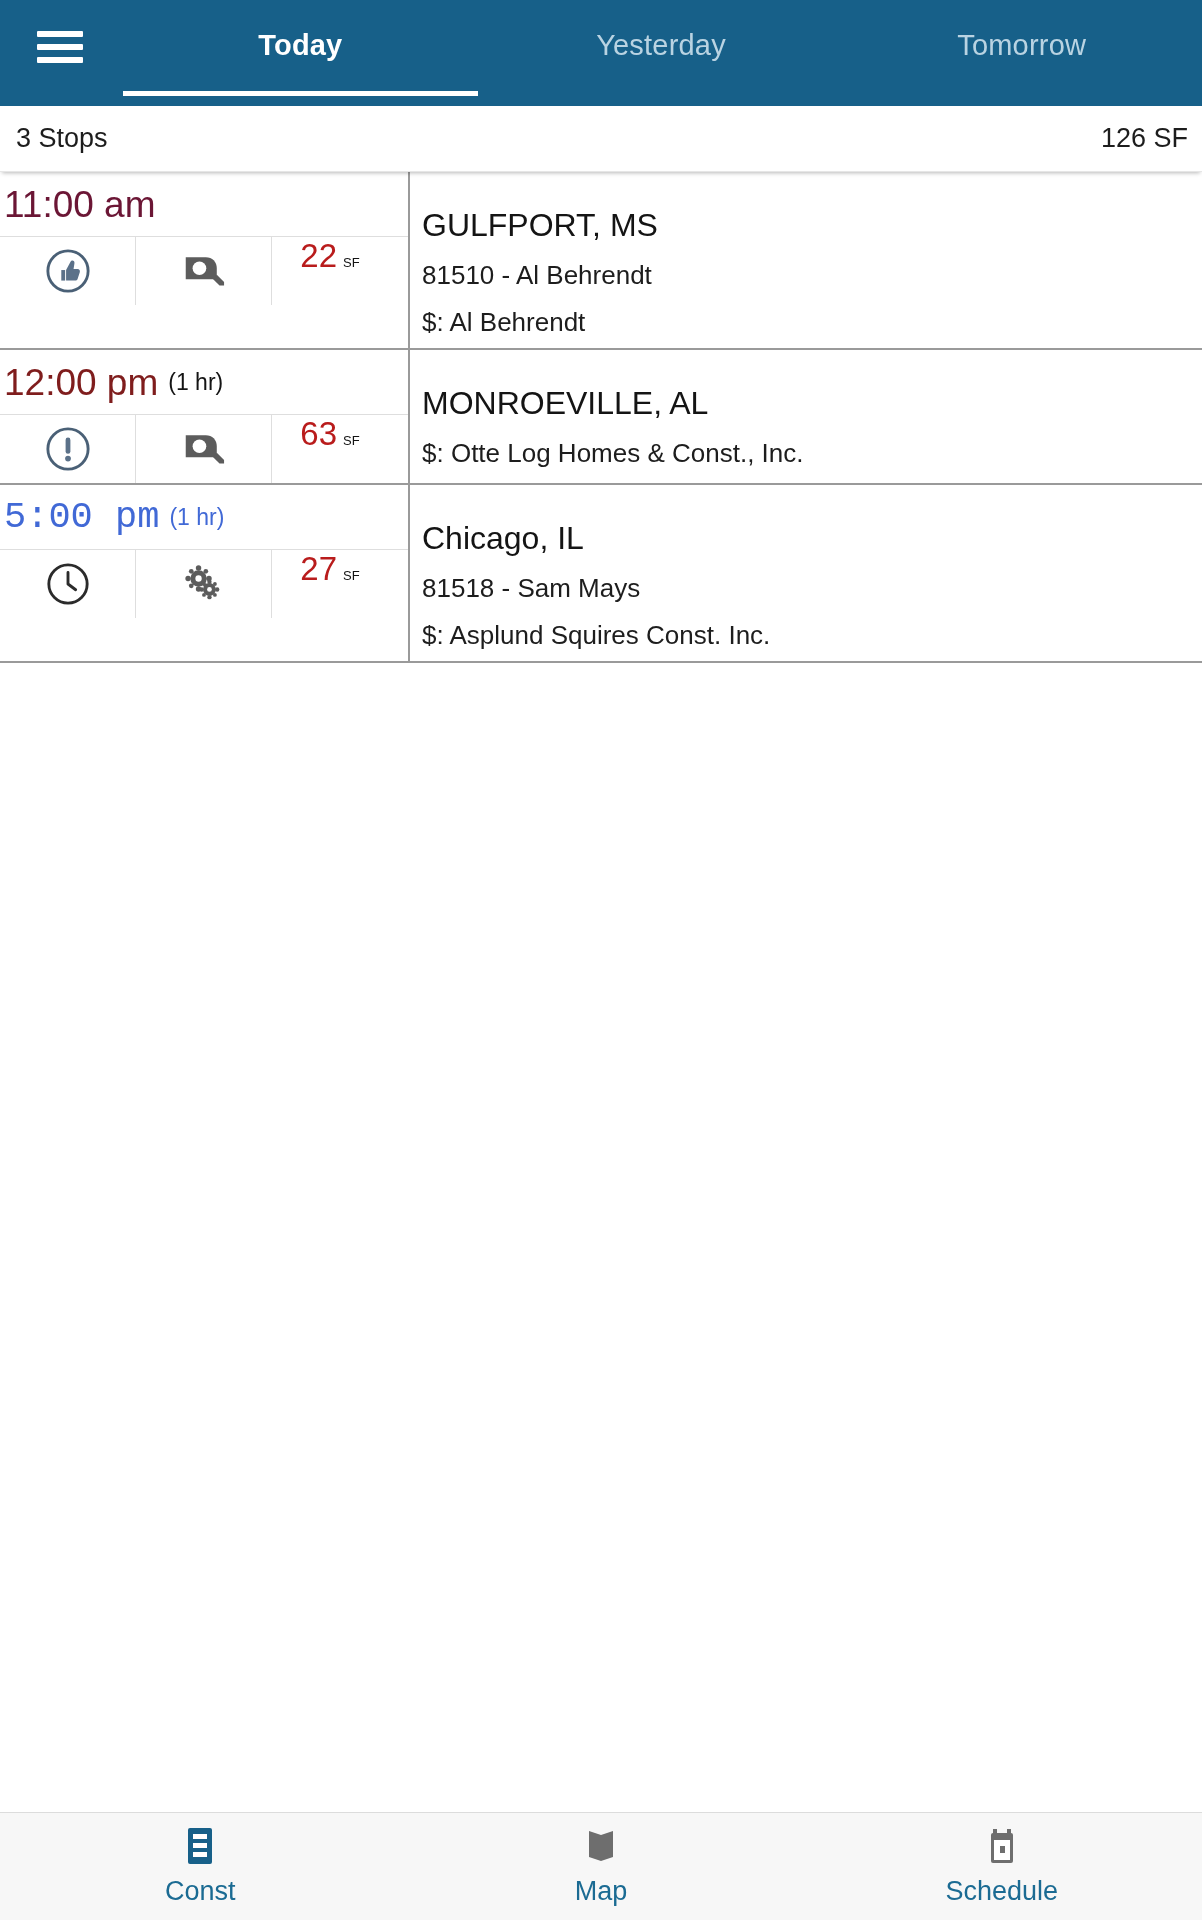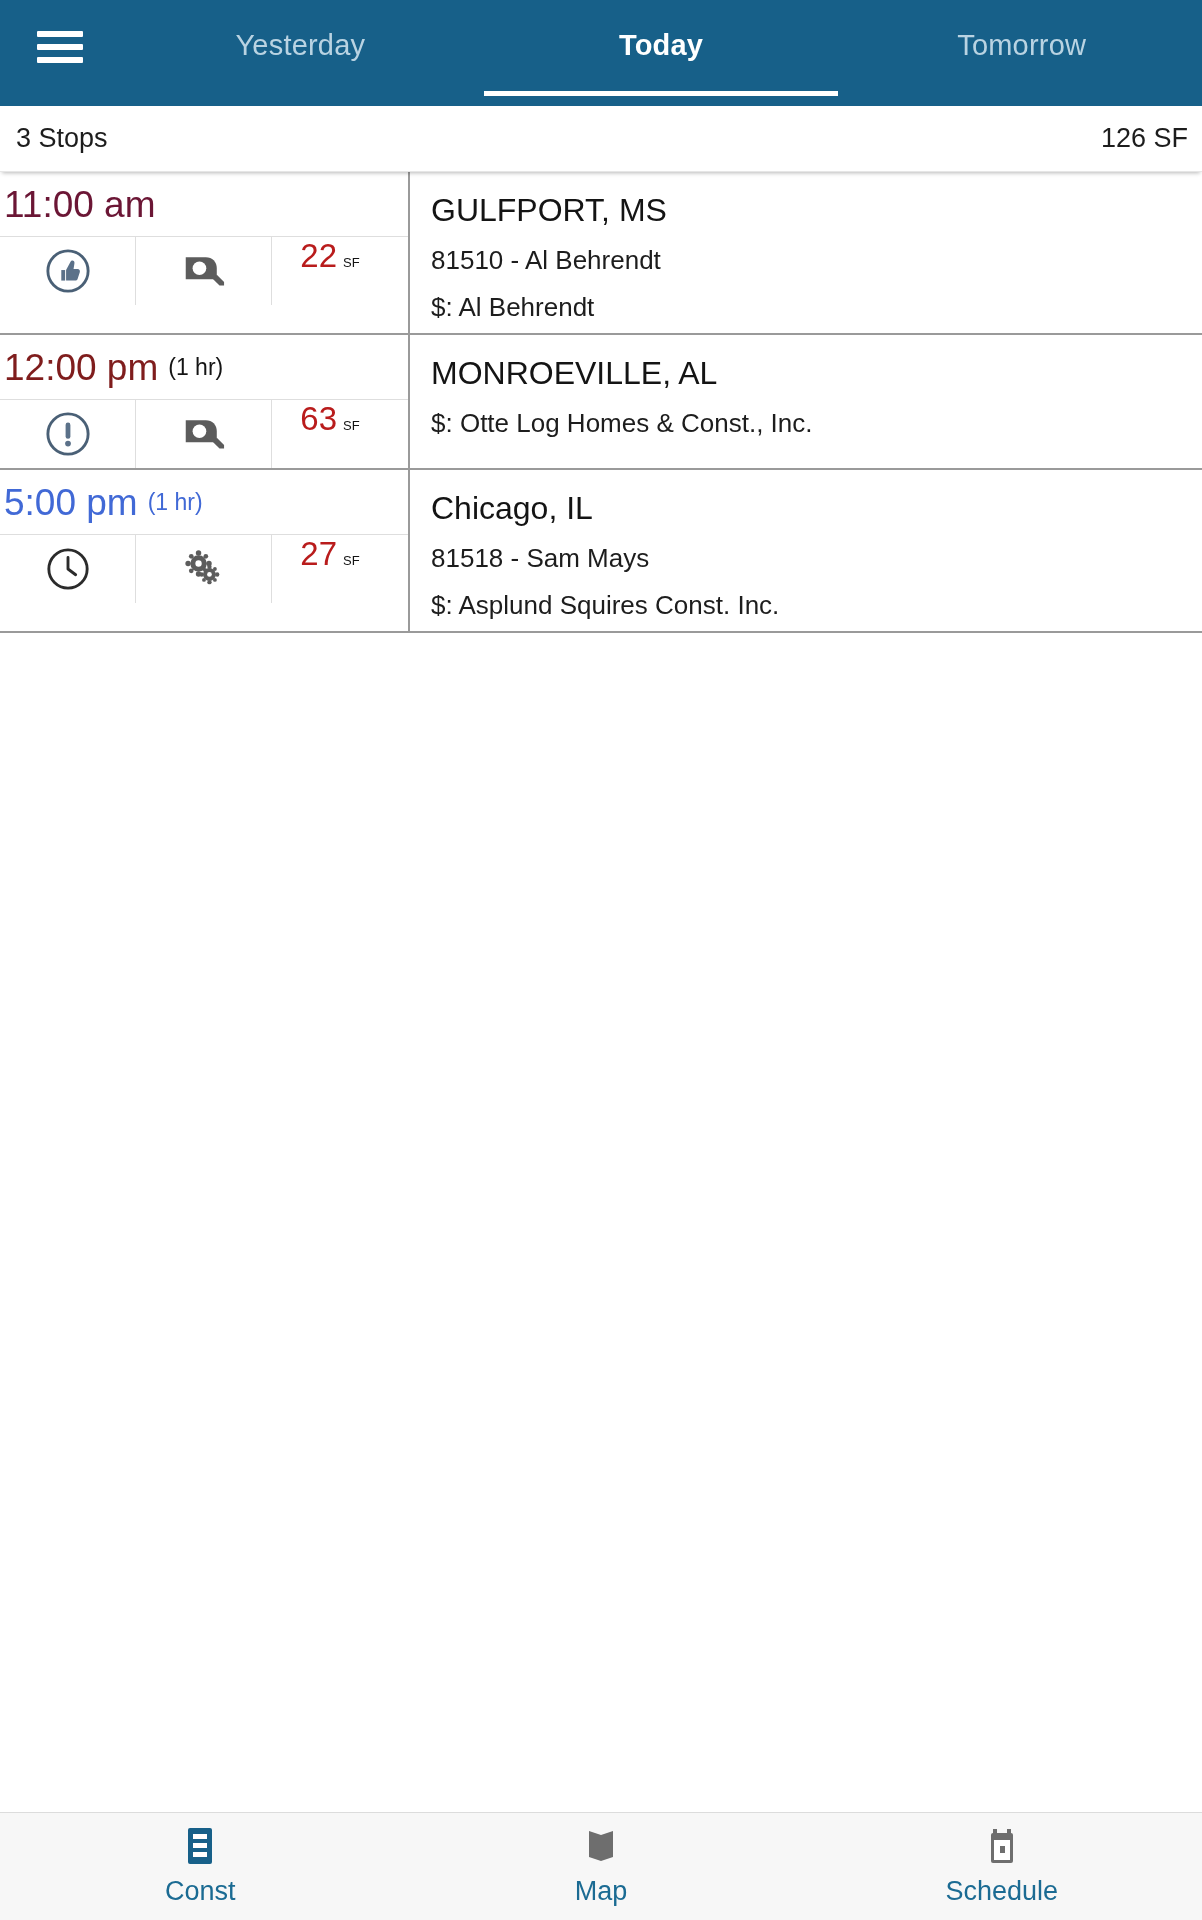--- a/index.html
+++ b/index.html
@@ -110,21 +110,21 @@
     height: 65px;
     display: flex;
     align-items: center;
     padding-left: 4px;
     border-bottom: 1px solid #dedede;
   }
   .time-main { font-size: 37px; line-height: 1; }
   .time-dur { font-size: 23px; margin-left: 10px; }
   .time-maroon { color: #6b1635; }
   .time-black  { color: #7f1d1d; }
-  .time-blue   { color: #4169d6; }
+  .time-blue   { color: #4169d6; font-family: Liberation Mono, monospace; }
   .dur-maroon { color: #6b1635; }
   .dur-black  { color: #141414; }
   .dur-blue   { color: #4169d6; }
 
   .icon-row {
     height: 68px;
     display: flex;
     align-items: stretch;
   }
   .icon-cell {
@@ -139,24 +139,25 @@
     display: flex;
     align-items: baseline;
     justify-content: center;
     padding-right: 20px;
   }
   .sf-num { font-size: 33px; color: #b91c1c; }
   .sf-unit { font-size: 13px; color: #141414; margin-left: 6px; }
 
   .stop-right {
     flex: 1 1 auto;
-    padding: 14px 0 10px 21px;
+    padding: 14px 0 10px 12px;
     display: flex;
     flex-direction: column;
     justify-content: flex-start;
+    margin-top: 15px;
   }
   .city { font-size: 32px; color: #141414; margin: 6px 0 16px 0; }
   .acct { font-size: 26px; color: #1d1d1d; margin-bottom: 16px; }
   .cust { font-size: 26px; color: #1d1d1d; }
 
   
   .bottomnav {
     flex: 0 0 108px;
     background: #f7f7f7;
     border-top: 1px solid #dcdcdc;
@@ -183,27 +184,27 @@
 
   <div class="appbar">
     <div class="hamburger">
       <div class="bars">
         <span></span>
           <span></span>
           <span></span>
       </div>
     </div>
     <div class="tabs">
-      <div class="tab">
-        <span>Yesterday</span>
-
-      </div>
       <div class="tab active">
         <span>Today</span>
         <div class="tab-underline" style="display:block"></div>
+      </div>
+      <div class="tab">
+        <span>Yesterday</span>
+
       </div>
       <div class="tab">
         <span>Tomorrow</span>
 
       </div>
     </div>
   </div>
 
   <div class="summary">
     <span>3 Stops</span>

